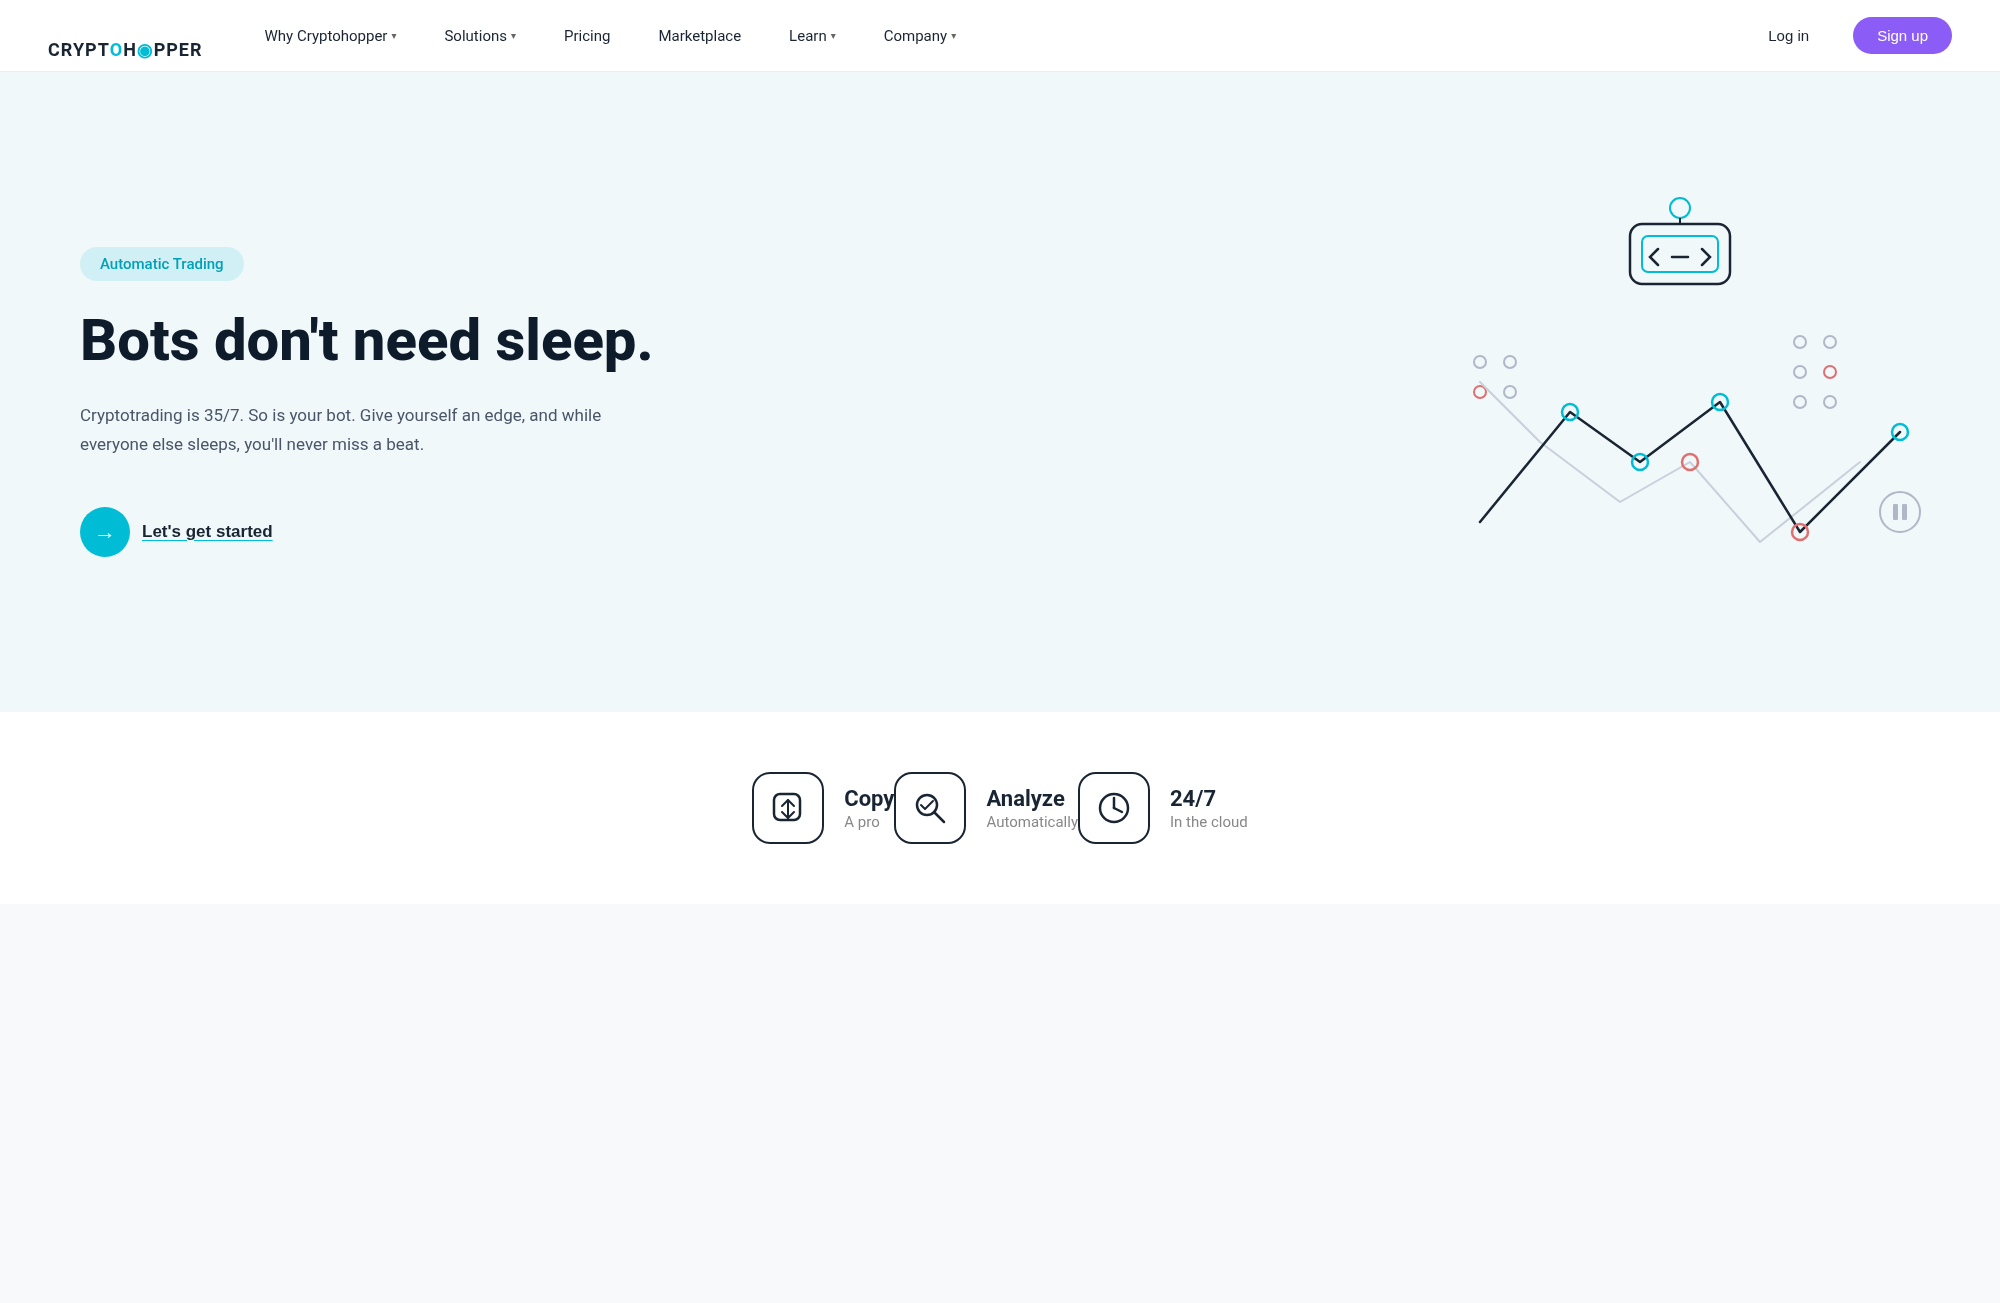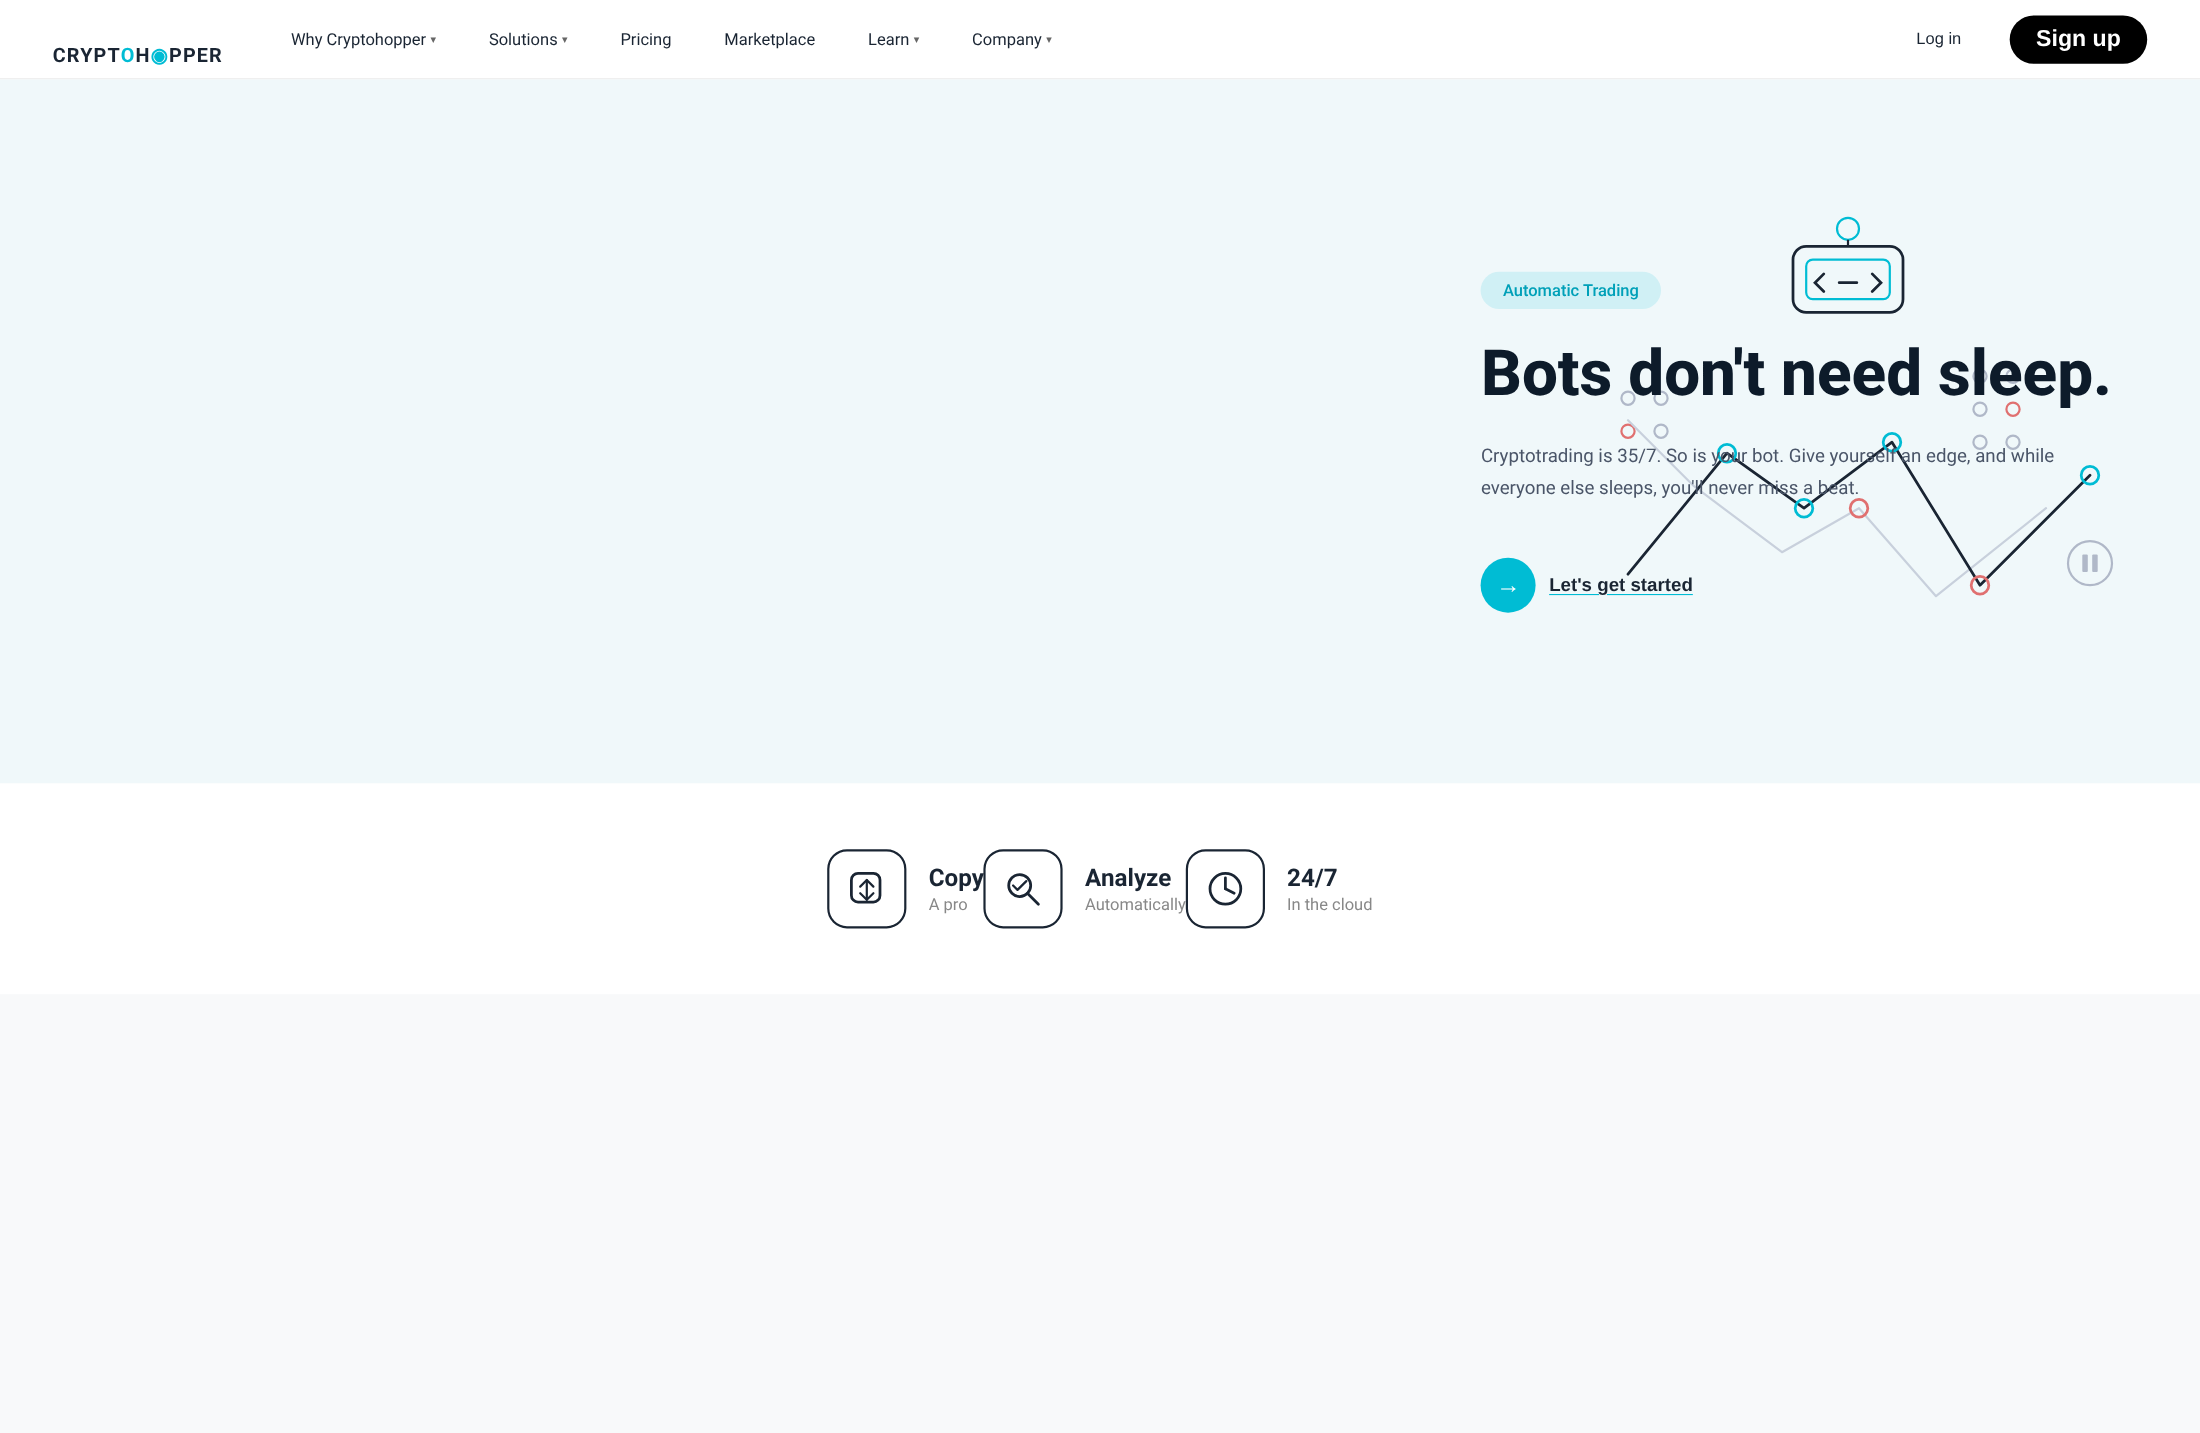--- a/index.html
+++ b/index.html
@@ -64,40 +64,39 @@
     }
     .btn-login {
       font-size: 15px;
       color: #1a2533;
       cursor: pointer;
       padding: 8px 16px;
       background: none;
       border: none;
     }
     .btn-signup {
-      font-size: 21px;
+      font-size: 15px;
       color: #fff;
-      background: #000000;
+      background: #8b5cf6;
       border: none;
       border-radius: 24px;
       padding: 10px 24px;
       cursor: pointer;
-      font-weight: 700;
+      font-weight: 400;
     }
 
     
     .hero {
       background: #f0f8fa;
       min-height: 640px;
       display: flex;
       align-items: center;
       padding: 80px 80px 60px 80px;
       position: relative;
       overflow: hidden;
-      justify-content: flex-end;
     }
     .hero-content {
       max-width: 680px;
       z-index: 2;
     }
     .hero-badge {
       display: inline-block;
       background: #d0f0f5;
       color: #00a0b8;
       border-radius: 20px;

